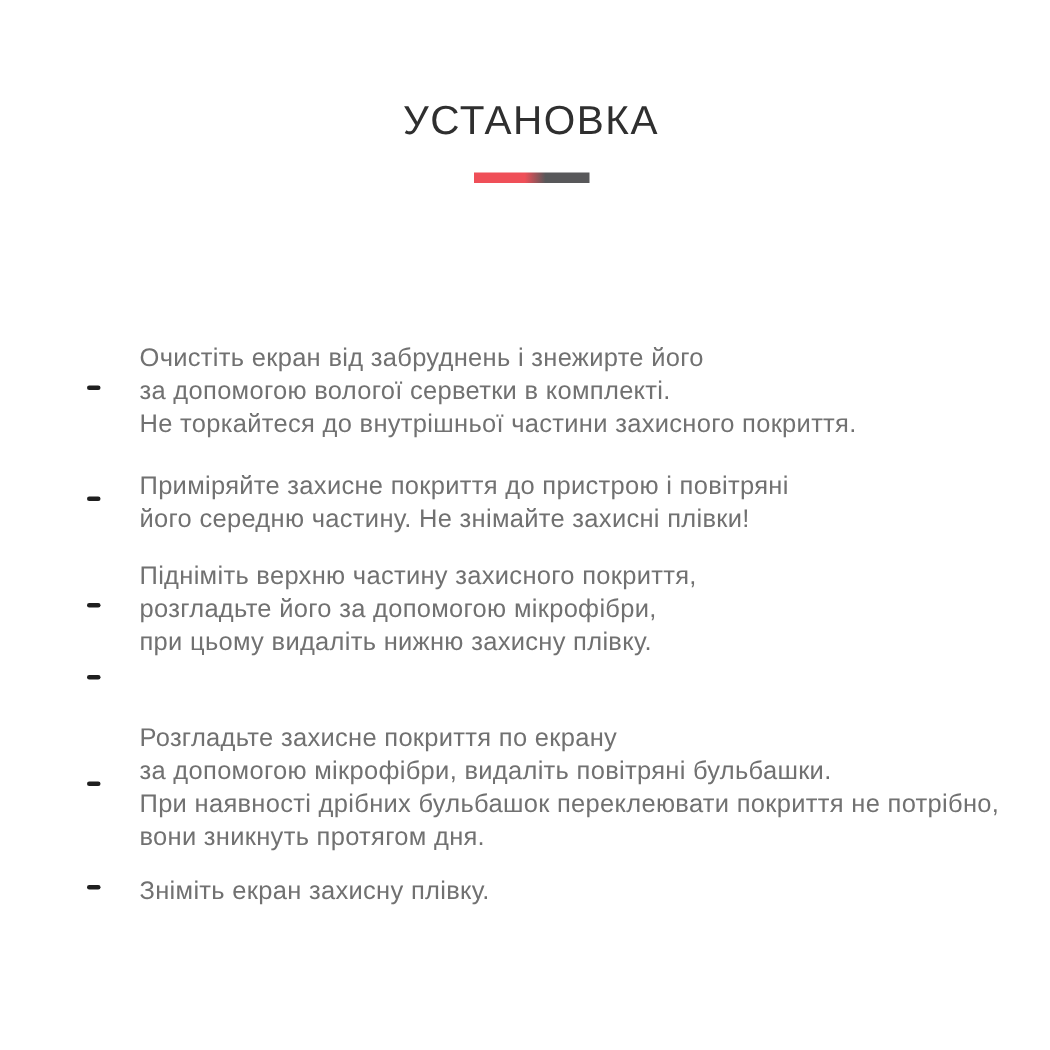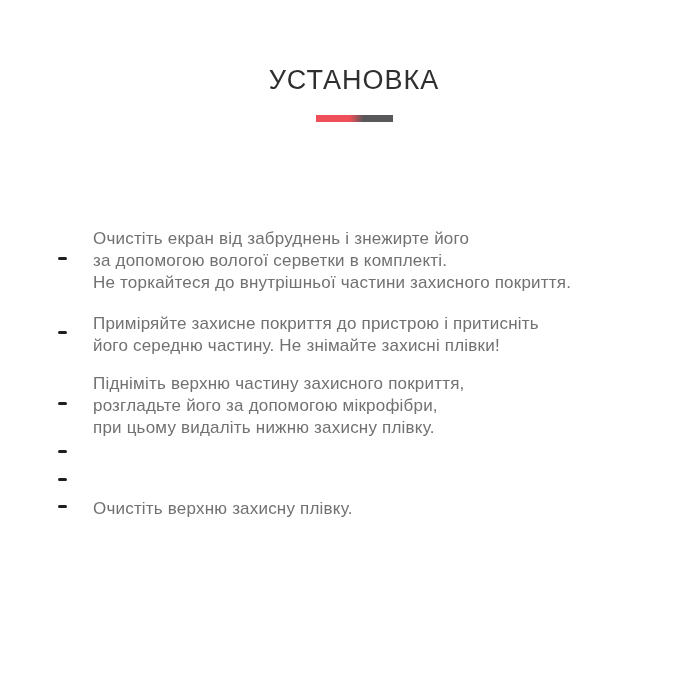--- a/index.html
+++ b/index.html
@@ -86,34 +86,38 @@
 
   <ul class="instructions">
     <li class="item">
       <span class="dash"></span>
       <p class="text">Очистіть екран від забруднень і знежирте його
 за допомогою вологої серветки в комплекті.
 Не торкайтеся до внутрішньої частини захисного покриття.</p>
     </li>
     <li class="item">
       <span class="dash"></span>
-      <p class="text">Приміряйте захисне покриття до пристрою і притисніть
+      <p class="text">Приміряйте захисне покриття до пристрою і повітряні
 його середню частину. Не знімайте захисні плівки!</p>
     </li>
     <li class="item">
       <span class="dash"></span>
       <p class="text">Підніміть верхню частину захисного покриття,
 розгладьте його за допомогою мікрофібри,
 при цьому видаліть нижню захисну плівку.</p>
     </li>
     <li class="item">
       <span class="dash"></span>
     </li>
     <li class="item">
       <span class="dash"></span>
+      <p class="text">Розгладьте захисне покриття по екрану
+за допомогою мікрофібри, видаліть повітряні бульбашки.
+При наявності дрібних бульбашок переклеювати покриття не потрібно,
+вони зникнуть протягом дня.</p>
     </li>
     <li class="item">
       <span class="dash"></span>
-      <p class="text">Очистіть верхню захисну плівку.</p>
+      <p class="text">Зніміть екран захисну плівку.</p>
     </li>
   </ul>
 
 </div>
 
 </body></html>

